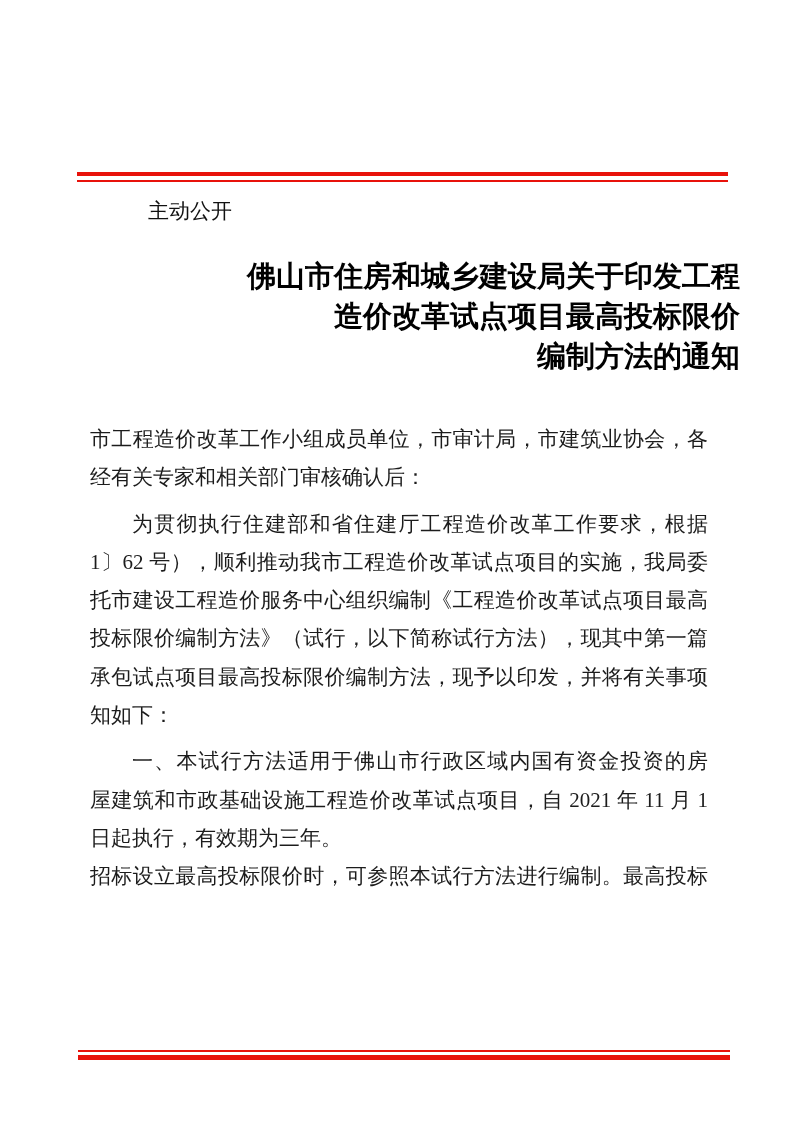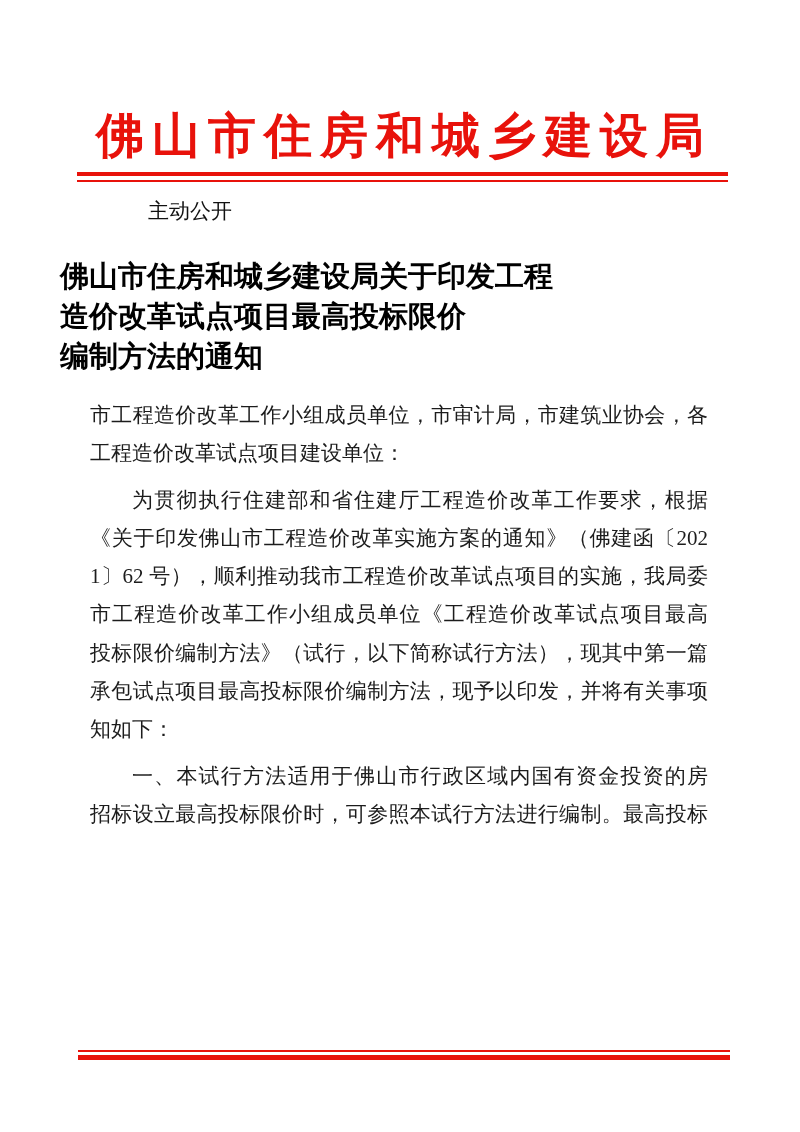--- a/index.html
+++ b/index.html
@@ -51,31 +51,31 @@
     line-height: 26px;
     color: #111;
     margin-left: 44px;
   }
 
   .doc-title {
     position: absolute;
     top: 256px;
     left: 60px;
     width: 680px;
-    text-align: left;
+    text-align: right;
     color: #000;
     font-family: "Liberation Serif", "DejaVu Serif", serif;
     font-weight: bold;
     font-size: 29px;
     line-height: 40px;
   }
 
   .body-block {
     position: absolute;
-    top: 396px;
+    top: 420px;
     left: 90px;
     width: 618px;
     color: var(--ink);
     font-size: 21px;
     font-family: "Liberation Serif", "DejaVu Serif", serif;
   }
   .bline {
     height: 38.3px;
     line-height: 38.3px;
     text-align: justify;
@@ -94,41 +94,41 @@
     height: 10px;
     border-top: 2px solid var(--red);
     border-bottom: 5px solid var(--red);
   }
 </style>
 </head>
 <body>
 
 <div class="page">
 
-  <div class="agency">佛山市住房和城乡建设局</div>
 
   <div class="masthead-rule"></div>
 
   <div class="publicity">主动公开</div>
 
   <div class="doc-title">
     <div>佛山市住房和城乡建设局关于印发工程</div>
     <div>造价改革试点项目最高投标限价</div>
     <div>编制方法的通知</div>
   </div>
 
   <div class="body-block">
     <div class="bline">市工程造价改革工作小组成员单位，市审计局，市建筑业协会，各</div>
-    <div class="bline end">工程造价改革试点项目建设单位：</div>
+    <div class="bline end">经有关专家和相关部门审核确认后：</div>
     <div class="bline indent">为贯彻执行住建部和省住建厅工程造价改革工作要求，根据</div>
-    <div class="bline">《关于印发佛山市工程造价改革实施方案的通知》（佛建函〔202</div>
     <div class="bline">1〕62 号），顺利推动我市工程造价改革试点项目的实施，我局委</div>
-    <div class="bline">市工程造价改革工作小组成员单位《工程造价改革试点项目最高</div>
+    <div class="bline">托市建设工程造价服务中心组织编制《工程造价改革试点项目最高</div>
     <div class="bline">投标限价编制方法》（试行，以下简称试行方法），现其中第一篇</div>
     <div class="bline">承包试点项目最高投标限价编制方法，现予以印发，并将有关事项通</div>
     <div class="bline end">知如下：</div>
     <div class="bline indent">一、本试行方法适用于佛山市行政区域内国有资金投资的房</div>
+    <div class="bline">屋建筑和市政基础设施工程造价改革试点项目，自 2021 年 11 月 1</div>
+    <div class="bline end">日起执行，有效期为三年。</div>
     <div class="bline">招标设立最高投标限价时，可参照本试行方法进行编制。最高投标</div>
   </div>
 
   <div class="footer-rule"></div>
 
 </div>
 
 </body></html>

